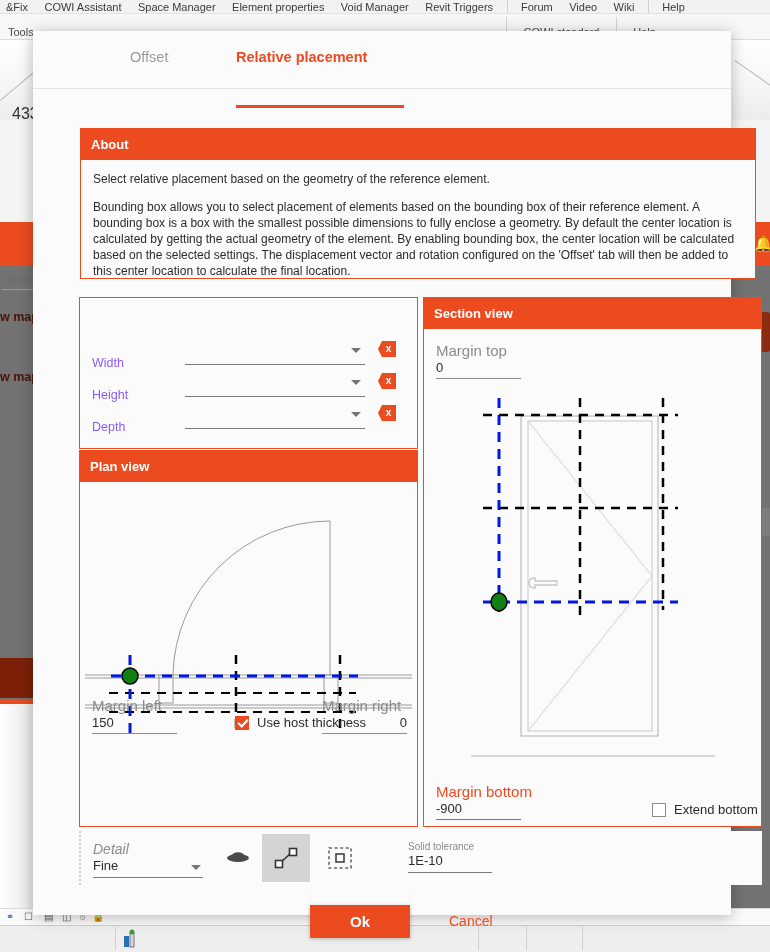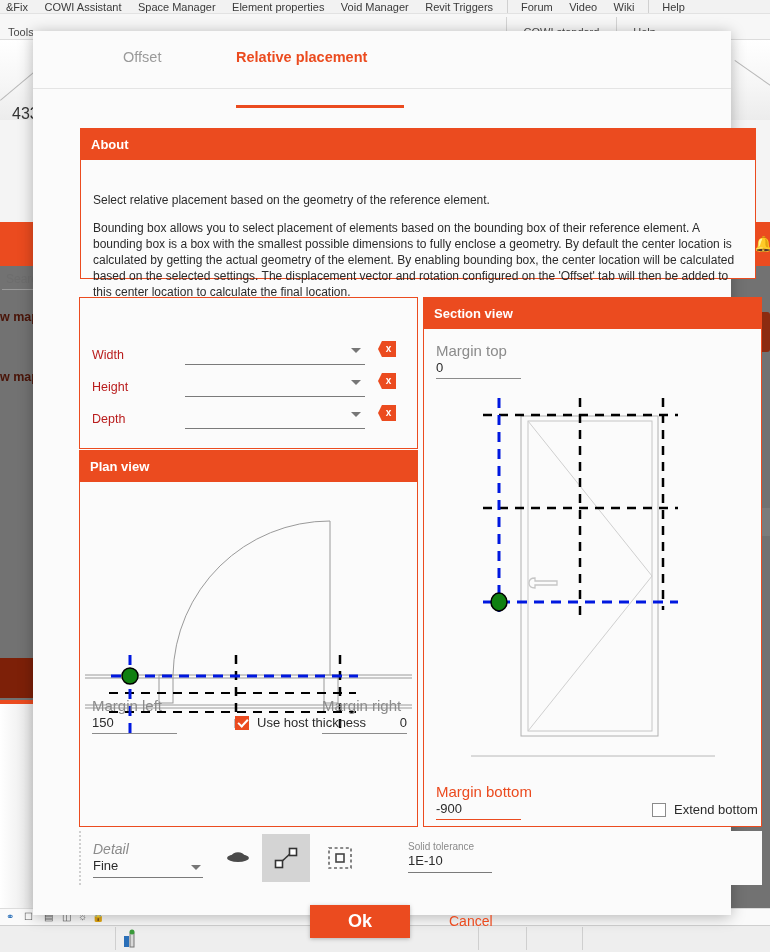--- a/index.html
+++ b/index.html
@@ -100,50 +100,49 @@
   }
 
   .tabs {
     position:absolute; left:0; top:0; width:698px; height:58px;
     background:#fbfbfb; border-bottom:1px solid #e4e4e4;
   }
   .tab {
     position:absolute; top:18px; font-size:14.5px; cursor:pointer;
     white-space:nowrap;
   }
-  .tab.inactive { color:#9a9a9a; left:90px; }
+  .tab.inactive { color:#9a9a9a; left:97px; }
   .tab.active { color:#eb4b1f; font-weight:bold; left:203px; }
   .tab-underline {
     position:absolute; left:203px; top:74px; width:168px; height:2.5px;
     background:#eb4b1f;
   }
 
   .card { position:absolute; background:#fbfbfb; border:1px solid #eb4b1f; }
   .card-hdr {
     position:absolute; left:0; top:0; right:0; height:31px;
     background:#eb4b1f; color:#fff; font-size:13px; font-weight:bold;
     line-height:31px; padding-left:10px; white-space:nowrap;
   }
 
   
   #about { left:47px; top:97px; width:676px; height:151px; }
   .about-body {
     position:absolute; left:0; top:31px; right:0; bottom:0;
     padding:11px 12px 0 12px;
-    margin-top:21px;
   }
   .about-body p {
     margin:0 0 12px 0; font-size:12px; color:#2b2b2b; line-height:16px;
   }
 
   
   #bbox { left:46px; top:266px; width:339px; height:152px; }
   .bb-row { position:absolute; left:0; width:339px; height:32px; }
   .bb-label {
-    position:absolute; left:12px; top:8px; font-size:12.5px; color:#b91c1c;
+    position:absolute; left:12px; top:16px; font-size:12.5px; color:#8b5cf6;
   }
   .bb-select {
     position:absolute; left:105px; top:0; width:180px; height:25px;
     border-bottom:1px solid #7a7a7a; cursor:pointer;
   }
   .bb-caret {
     position:absolute; right:4px; top:8px; width:0; height:0;
     border-left:5px solid transparent; border-right:5px solid transparent;
     border-top:5px solid #767676;
   }
@@ -211,21 +210,21 @@
   .tb-tol { position:absolute; left:300px; top:10px; width:84px;margin-left:27px; }
   .tb-tol .flabel { font-size:10px; color:#8b8b8b; }
   .tb-tol .tval {
     margin-top:1px; height:20px; border-bottom:1px solid #7a7a7a;
     font-size:13px; color:#2b2b2b;
   }
 
   
   #okbtn {
     position:absolute; left:277px; top:874px; width:100px; height:33px;
-    background:#eb4b1f; color:#fff; border:none; font-size:18px;
+    background:#eb4b1f; color:#fff; border:none; font-size:15px;
     font-weight:bold; cursor:pointer; font-family:"Liberation Sans",sans-serif;
     box-shadow:0 1px 4px rgba(0,0,0,0.25);
   }
   #cancelbtn {
     position:absolute; left:410px; top:881px; background:none; border:none;
     color:#eb4b1f; font-size:14px; cursor:pointer;
     font-family:"Liberation Sans",sans-serif;
   }
 </style>
 </head>

